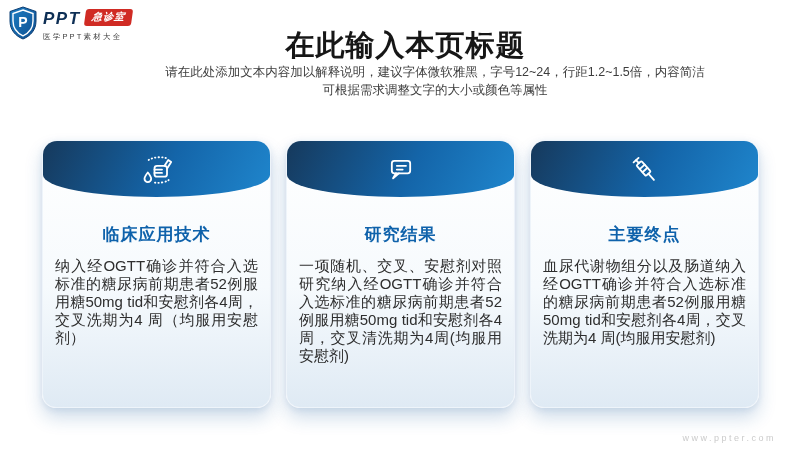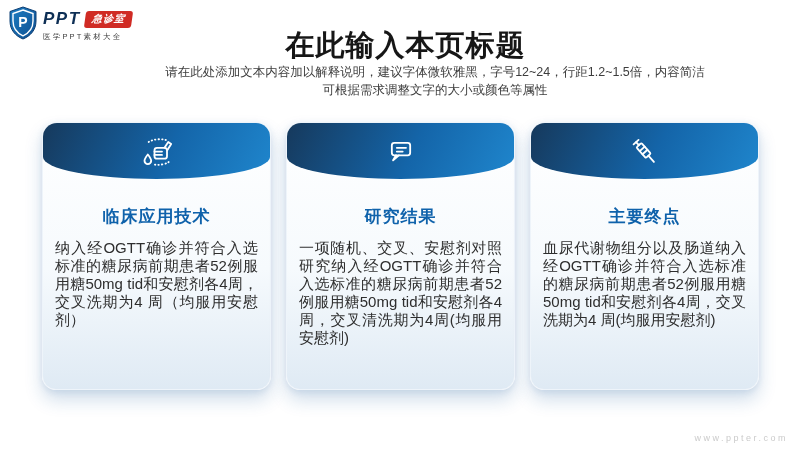--- a/index.html
+++ b/index.html
@@ -6,49 +6,49 @@
   html,body { background:#e9e9e9; }
   .slide {
     position:relative; width:800px; height:450px; margin:0 auto;
     background:#ffffff; overflow:hidden;
     font-family:"Liberation Sans","DejaVu Sans",sans-serif;
   }
 
   
   .logo { position:absolute; top:6px; left:8px; display:flex; align-items:flex-start; gap:5px; }
   .logo-text { display:flex; flex-direction:column; margin-top:3px; }
-  .brand-row { display:flex; align-items:center; gap:4px; }
+  .brand-row { display:flex; align-items:flex-start; gap:4px; }
   .brand { font-size:17px; font-weight:800; font-style:italic; color:#0e2f55; letter-spacing:1.5px; }
   .badge { background:#d02b24; color:#fff; font-size:10px; font-weight:700; font-style:italic;
            padding:1px 7px 2px; border-radius:3px; transform:skewX(-8deg); letter-spacing:1px; }
   .tagline { font-size:7.5px; color:#3a3a3a; letter-spacing:2.2px; font-weight:400; margin-top:3px; }
 
   
   .page-title { position:absolute; top:26px; left:0; width:100%; text-align:center;
                 font-size:29px; font-weight:800; color:#161616; letter-spacing:1px;padding-left:11px; }
   .page-sub { position:absolute; top:64px; left:0; width:100%; text-align:center;
               font-size:12.5px; color:#3d3d3d; line-height:17.5px;margin-left:35px; }
 
   
-  .cards { position:absolute; top:122px; left:42px; width:717px; display:flex; gap:15px; }
+  .cards { position:absolute; top:140px; left:42px; width:717px; display:flex; gap:15px; }
   .card { flex:1; height:268px; border-radius:14px; position:relative;
           background:linear-gradient(180deg,#ffffff 0%,#f6fafd 55%,#dfeaf4 100%);
           border:1px solid #eef4fa;
           box-shadow:0 10px 18px rgba(25,90,155,.20), 0 2px 6px rgba(25,90,155,.10); }
   .card-head { position:relative; height:56px;
           background:linear-gradient(115deg,#16395c 0%,#1465a9 55%,#1f86cd 100%);
           border-radius:14px 14px 50% 50% / 14px 14px 22px 22px;
           display:flex; justify-content:center; }
   .card-head svg { margin-top:9px; }
   .card-title { margin-top:26px; text-align:center; font-size:17px; font-weight:800; color:#0f62ab; letter-spacing:1px; }
   .card-body { margin:11px 12px 0; font-size:15px; line-height:18px; color:#2e2e2e;
                text-align:justify; }
 
   
-  .watermark { position:absolute; right:12px; bottom:7px; font-size:9px; color:#cbcbcb; letter-spacing:2.5px; }
+  .watermark { position:absolute; right:24px; bottom:7px; font-size:9px; color:#cbcbcb; letter-spacing:2.5px; }
 </style>
 </head>
 <body>
 
 <div class="slide">
 
   <div class="logo">
     <svg width="30" height="34" viewBox="0 0 30 34">
       <defs>
         <linearGradient id="sg" x1="0" y1="0" x2="1" y2="1">

